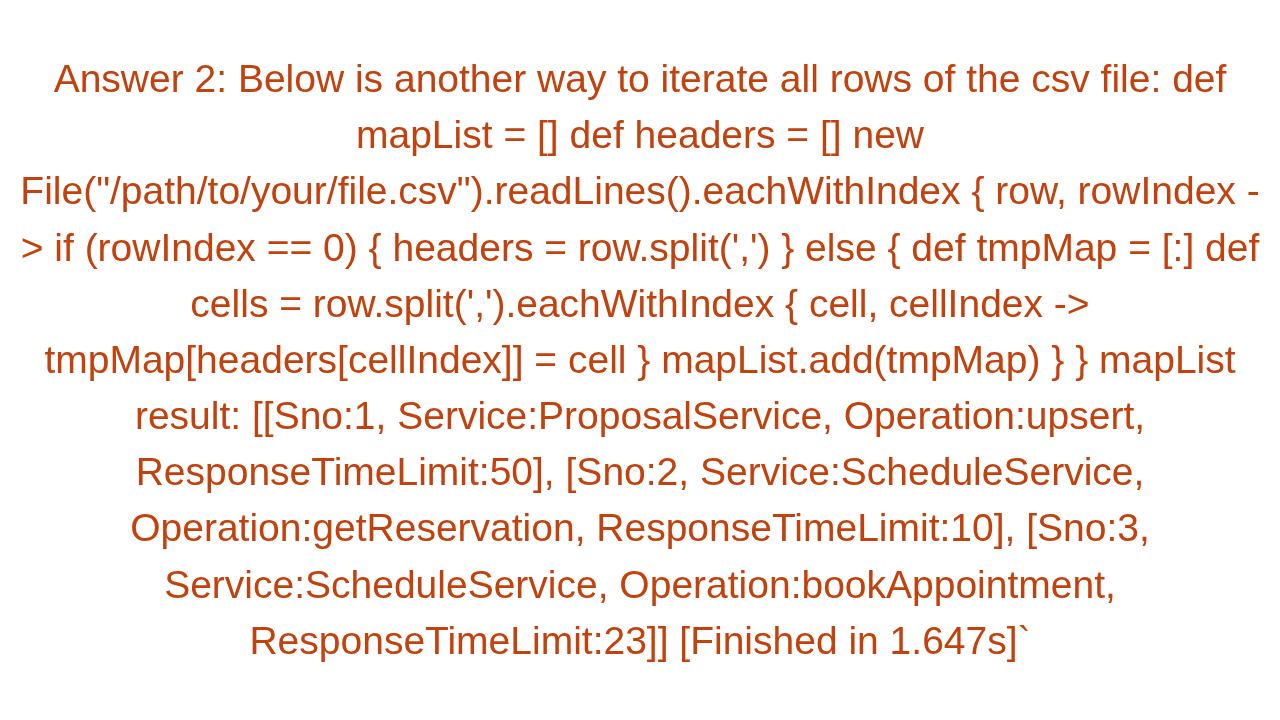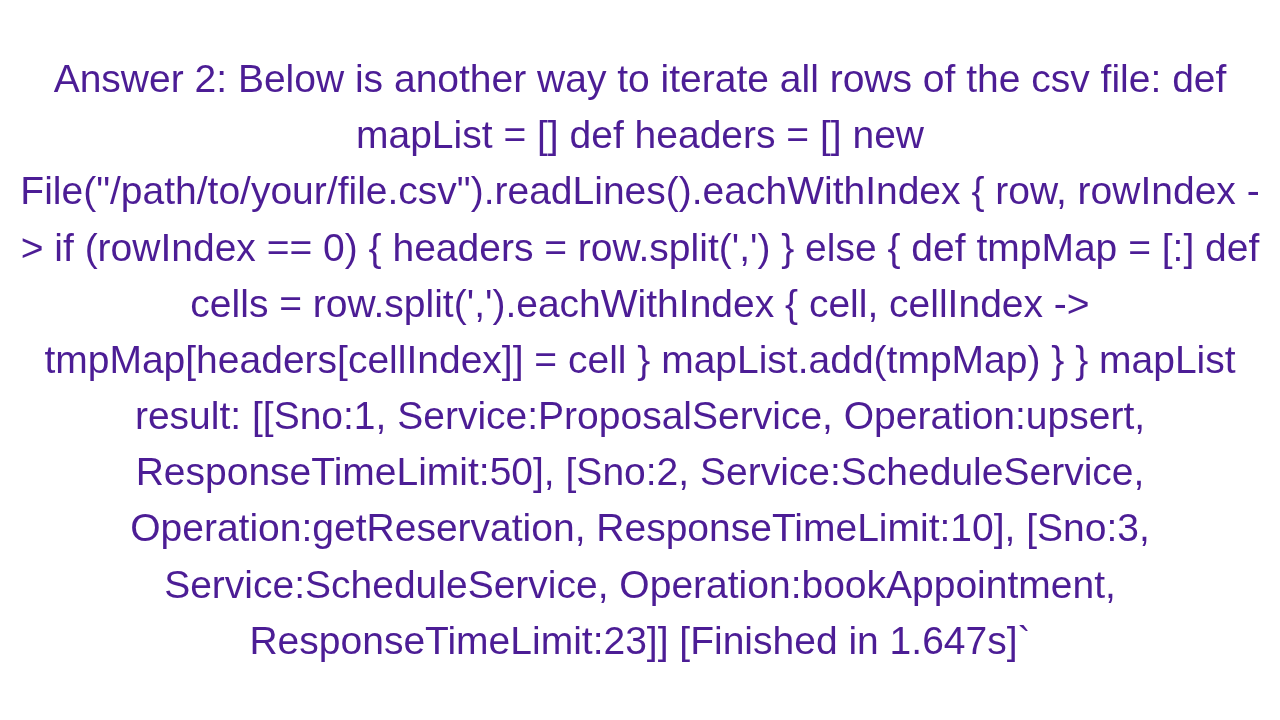--- a/index.html
+++ b/index.html
@@ -16,21 +16,21 @@
       align-items: center;
       justify-content: center;
       overflow: hidden;
     }
     .content {
       width: 100%;
       padding: 0 20px;
       text-align: center;
       font-size: 39px;
       line-height: 1.44;
-      color: #4c1d95;
+      color: #c2410c;
       font-weight: 400;
       word-wrap: break-word;
     }
   </style>
 </head>
 <body>
 
 <div class="content">Answer 2: Below is another way to iterate all rows of the csv file: def mapList = [] def headers = [] new File("/path/to/your/file.csv").readLines().eachWithIndex { row, rowIndex -&gt;     if (rowIndex == 0) { headers = row.split(',') }     else {         def tmpMap = [:]         def cells = row.split(',').eachWithIndex { cell, cellIndex -&gt;             tmpMap[headers[cellIndex]] = cell         }         mapList.add(tmpMap)     } }  mapList result: [[Sno:1, Service:ProposalService, Operation:upsert, ResponseTimeLimit:50], [Sno:2, Service:ScheduleService, Operation:getReservation, ResponseTimeLimit:10], [Sno:3, Service:ScheduleService, Operation:bookAppointment, ResponseTimeLimit:23]] [Finished in 1.647s]`</div>
 
 </body></html>

